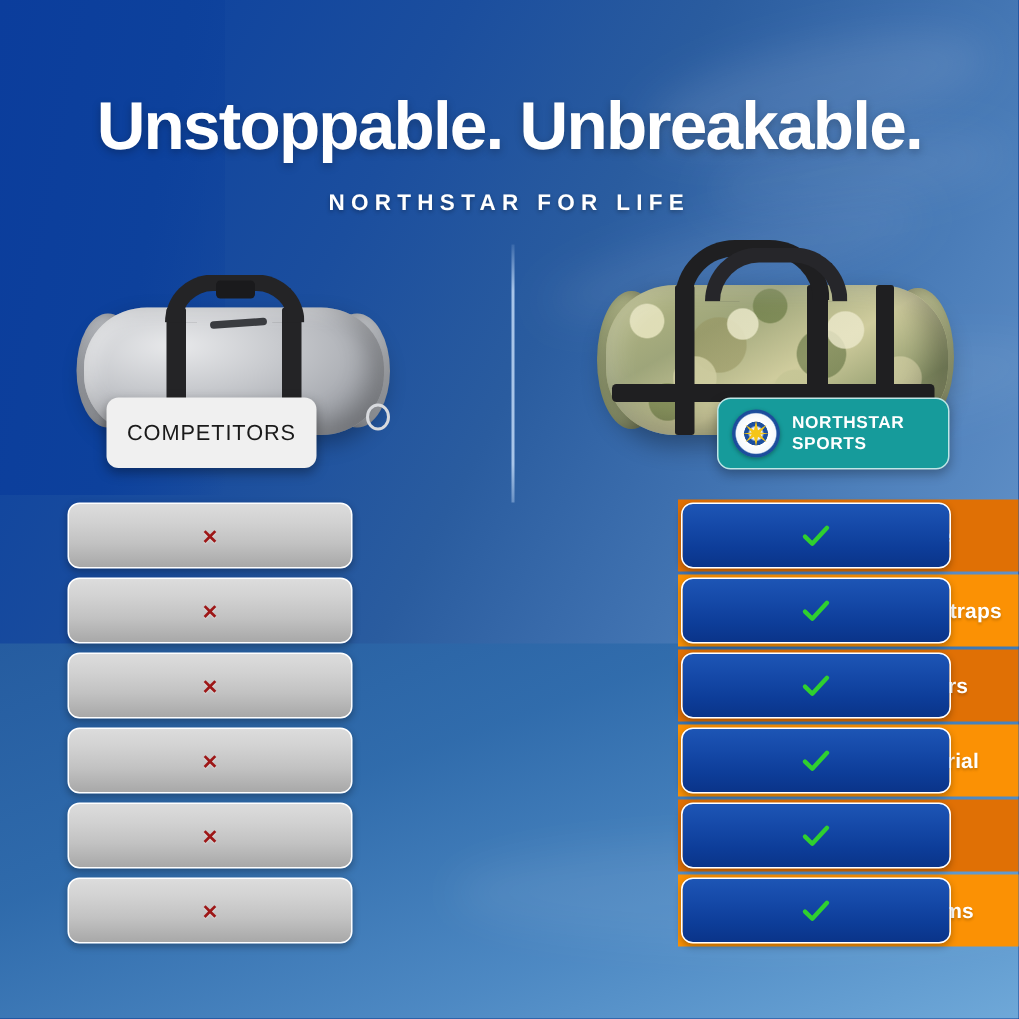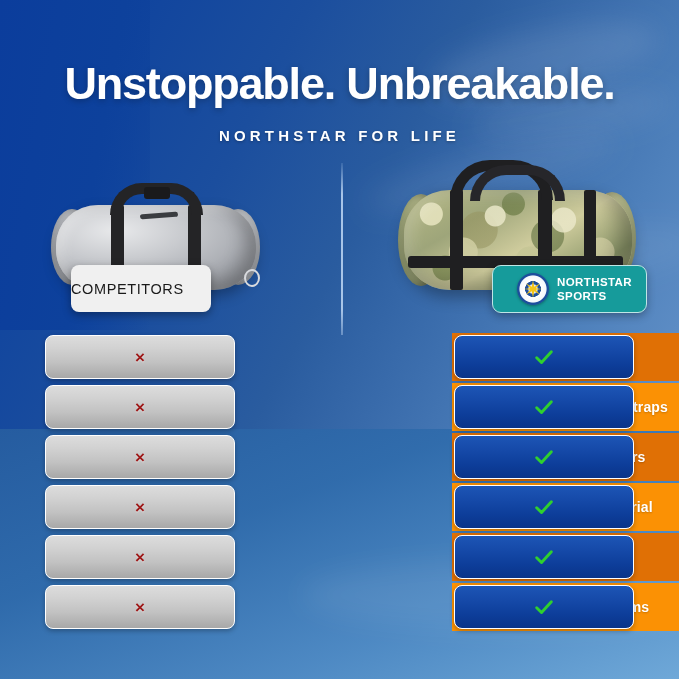--- a/index.html
+++ b/index.html
@@ -139,28 +139,28 @@
     position:absolute;left:72px;top:5px;width:95px;height:36px;
     border:10px solid #26262a;border-bottom:none;border-radius:48px 48px 0 0;
     box-sizing:border-box;
   }
 
   
   .comp-badge{
     position:absolute;left:71px;top:265px;width:140px;height:47px;
     background:#f0f0f0;border-radius:8px;
     box-shadow:0 3px 8px rgba(0,0,0,.35);
-    display:flex;align-items:center;justify-content:flex-start;
+    display:flex;align-items:center;justify-content:center;
     color:#1a1a1a;font-size:14.5px;font-weight:normal;letter-spacing:.6px;
   }
   .ns-badge{
     position:absolute;left:478px;top:265px;width:155px;height:48px;
     background:#169b9b;border-radius:9px;border:1.5px solid #bfe6e6;
     box-shadow:0 3px 8px rgba(0,0,0,.3);
-    display:flex;align-items:center;gap:8px;padding-left:24px;box-sizing:border-box;margin-left:14px;
+    display:flex;align-items:center;gap:8px;padding-left:9px;box-sizing:border-box;
   }
   .ns-logo{
     width:32px;height:32px;border-radius:50%;flex:0 0 32px;position:relative;
     background:radial-gradient(circle at 50% 50%, #ffffff 0%, #e8eef6 18%, #1d4f9e 24%, #1d4f9e 34%, #ffffff 36%, #f4f8fc 58%, #1d4f9e 62%, #15408a 100%);
     box-shadow:0 1px 3px rgba(0,0,0,.35);
   }
   .ns-star{
     position:absolute;left:50%;top:50%;width:19px;height:19px;transform:translate(-50%,-50%);
   }
   .ns-text{

